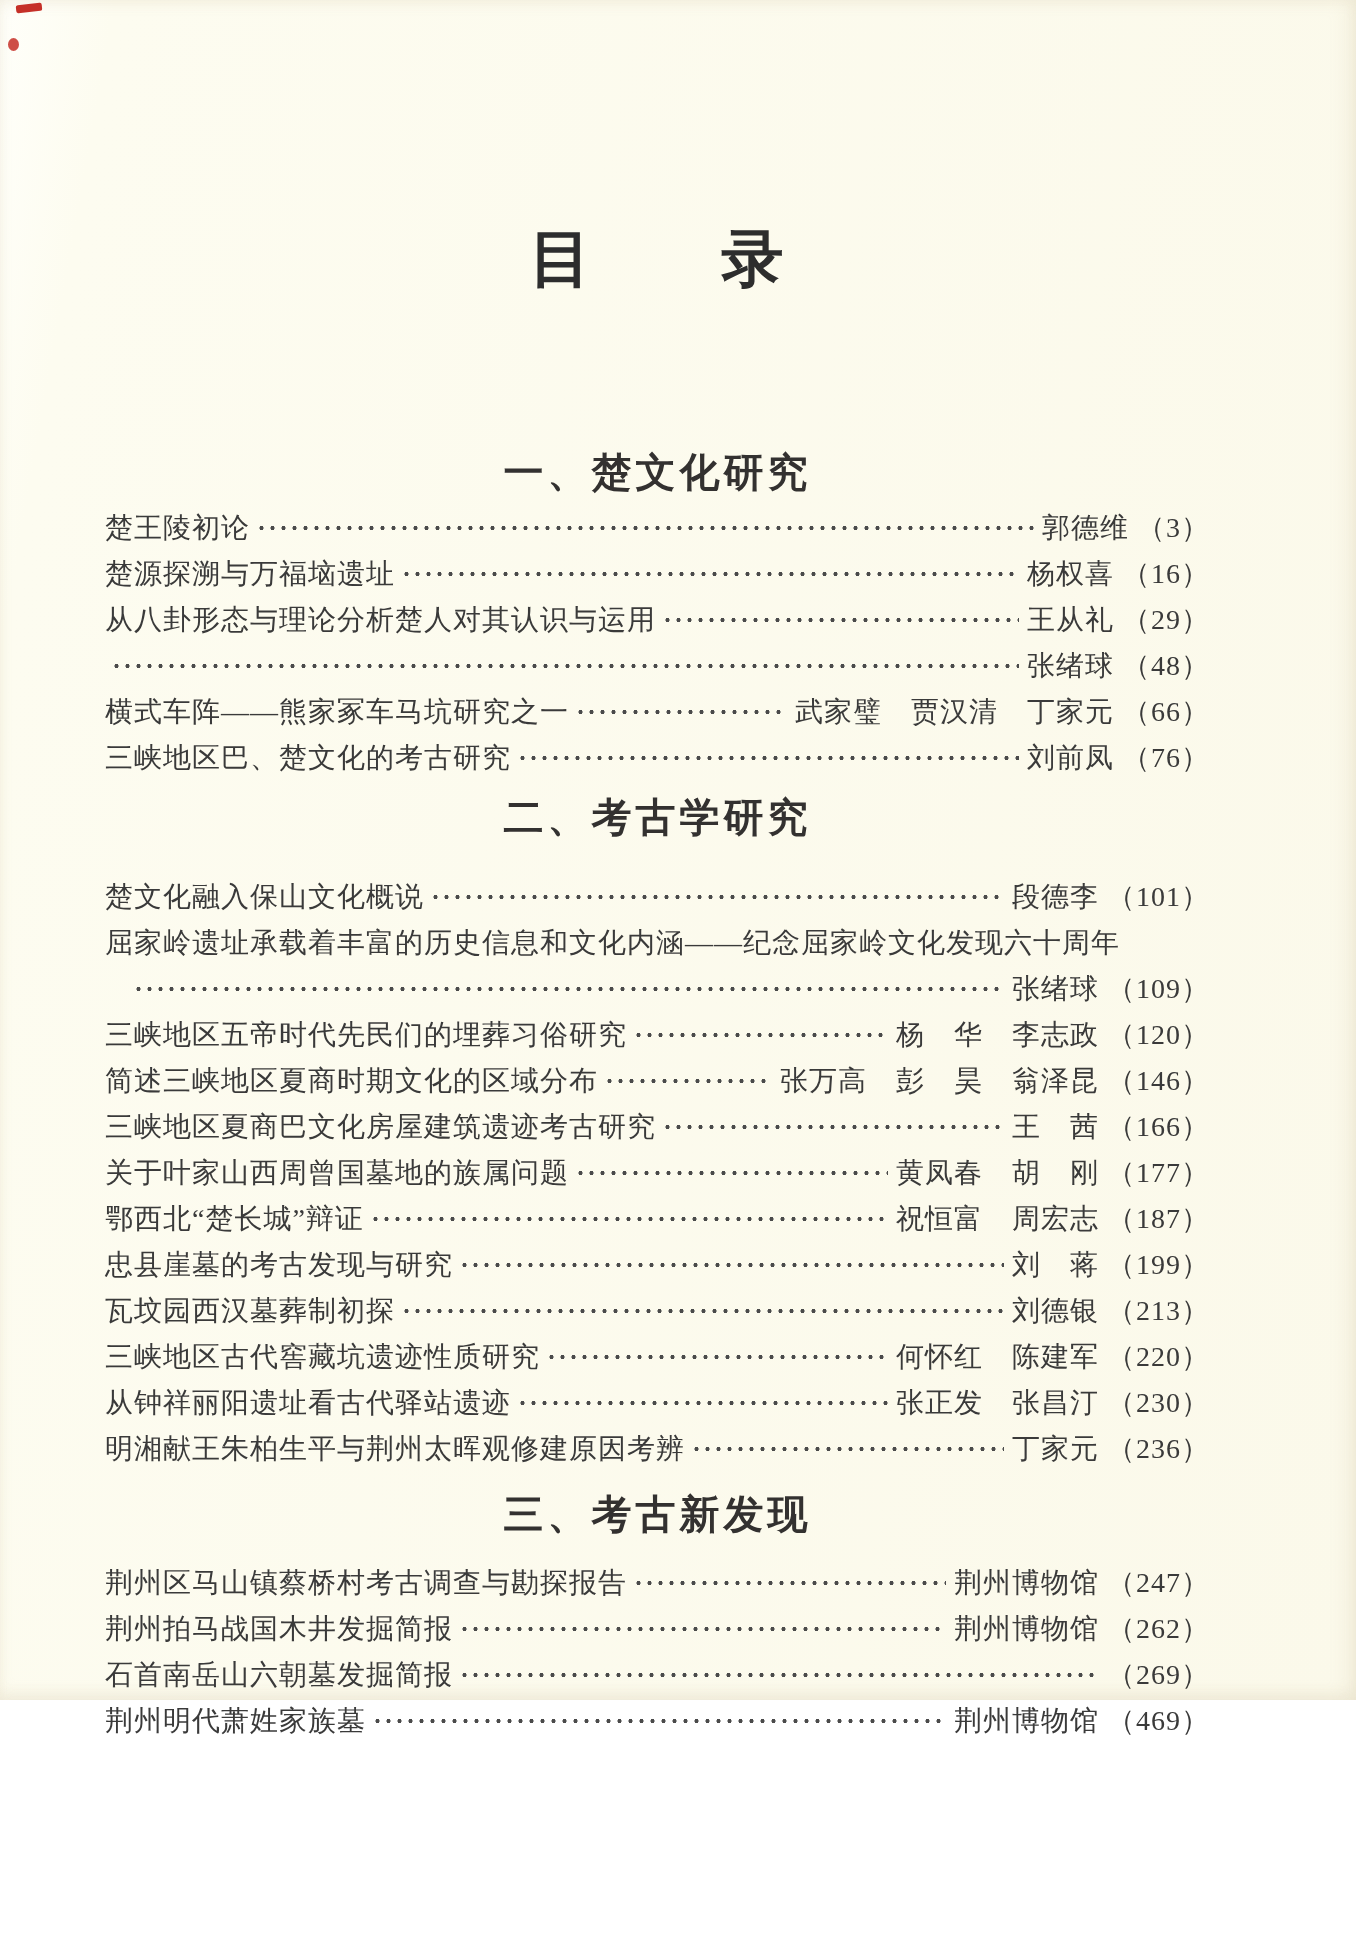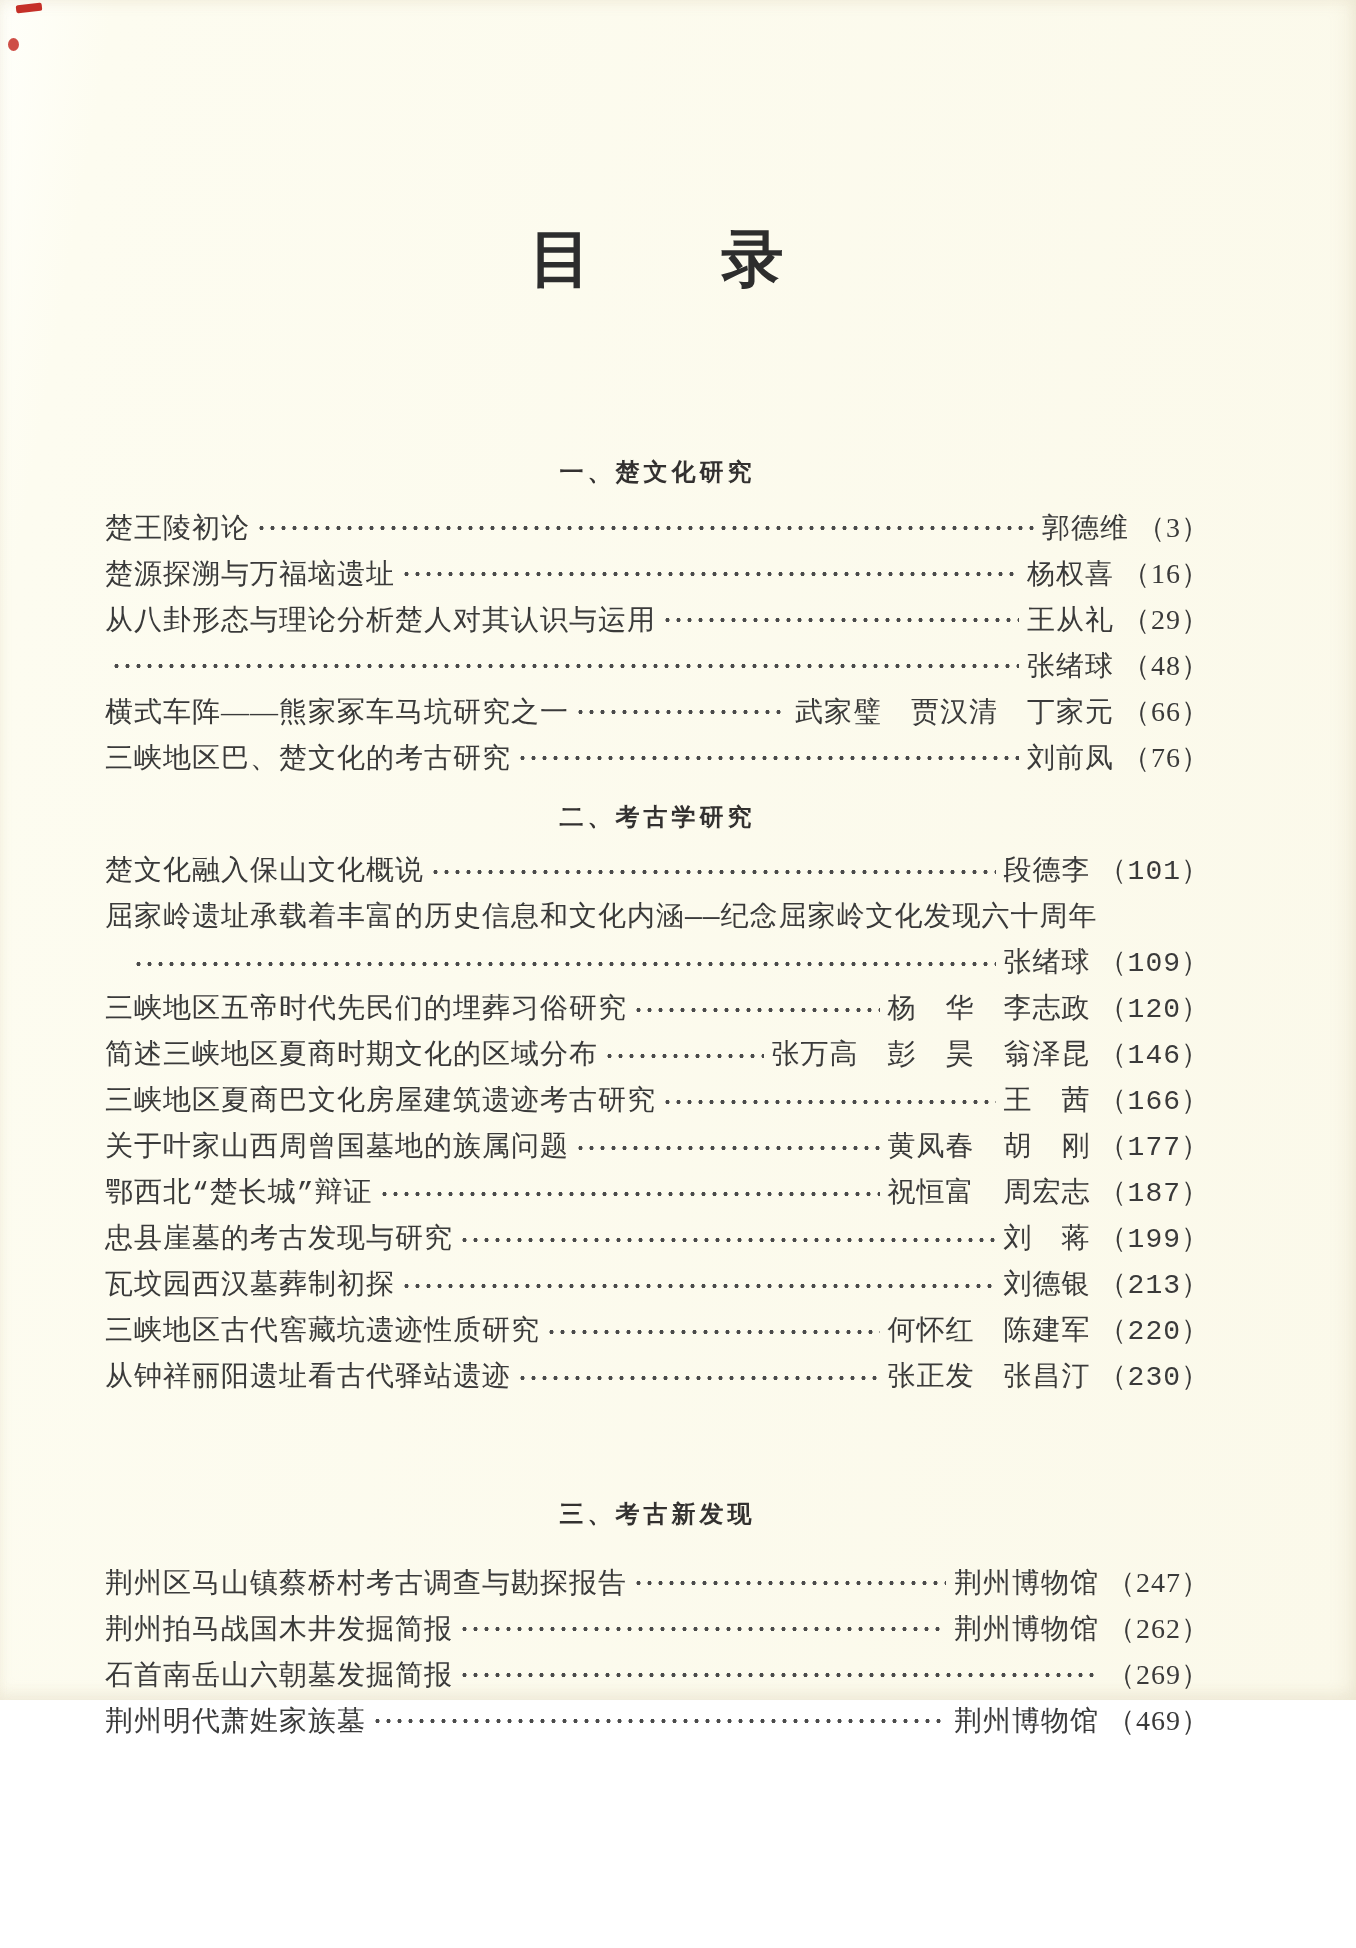--- a/index.html
+++ b/index.html
@@ -25,24 +25,24 @@
     font:700 62px/78px "Liberation Serif","DejaVu Serif",serif;
     letter-spacing:2px;color:#2d2d2d;
   }
   .toc-section{position:absolute;left:105px;width:1105px;}
   .sec-0{top:448px;}
   .sec-1{top:793px;}
   .sec-2{top:1490px;}
   .section-heading{
     margin:0;height:48px;line-height:48px;text-align:center;
     font-family:"Liberation Sans","DejaVu Sans",sans-serif;
-    font-weight:700;font-size:24px;letter-spacing:4px;color:#333130;
+    font-weight:700;font-size:40px;letter-spacing:4px;color:#333130;
   }
   .sec-0 .entries{margin-top:9px;}
-  .sec-1 .entries{margin-top:8px;font-family:Liberation Mono, monospace;}
+  .sec-1 .entries{margin-top:33px;}
   .sec-2 .entries{margin-top:22px;}
 
   .entry-line{
     display:flex;align-items:stretch;
     height:46px;font-size:28px;line-height:46px;
     color:#3a3a3a;letter-spacing:1px;white-space:nowrap;text-align:right;
   }
   .entry-title{flex:0 0 auto;}
   .leader{
     flex:1 1 auto;min-width:18px;margin:0 8px 0 4px;
@@ -165,20 +165,26 @@
             <span class="leader"></span>
             <span class="entry-authors">何怀红　陈建军</span>
             <span class="entry-page">（220）</span>
           </div>
           <div class="entry-line">
             <span class="entry-title">从钟祥丽阳遗址看古代驿站遗迹</span>
             <span class="leader"></span>
             <span class="entry-authors">张正发　张昌汀</span>
             <span class="entry-page">（230）</span>
           </div>
+          <div class="entry-line">
+            <span class="entry-title">明湘献王朱柏生平与荆州太晖观修建原因考辨</span>
+            <span class="leader"></span>
+            <span class="entry-authors">丁家元</span>
+            <span class="entry-page">（236）</span>
+          </div>
         </div>
       </section>
       <section class="toc-section sec-2">
         <h2 class="section-heading">三、考古新发现</h2>
         <div class="entries">
           <div class="entry-line">
             <span class="entry-title">荆州区马山镇蔡桥村考古调查与勘探报告</span>
             <span class="leader"></span>
             <span class="entry-authors">荆州博物馆</span>
             <span class="entry-page">（247）</span>

